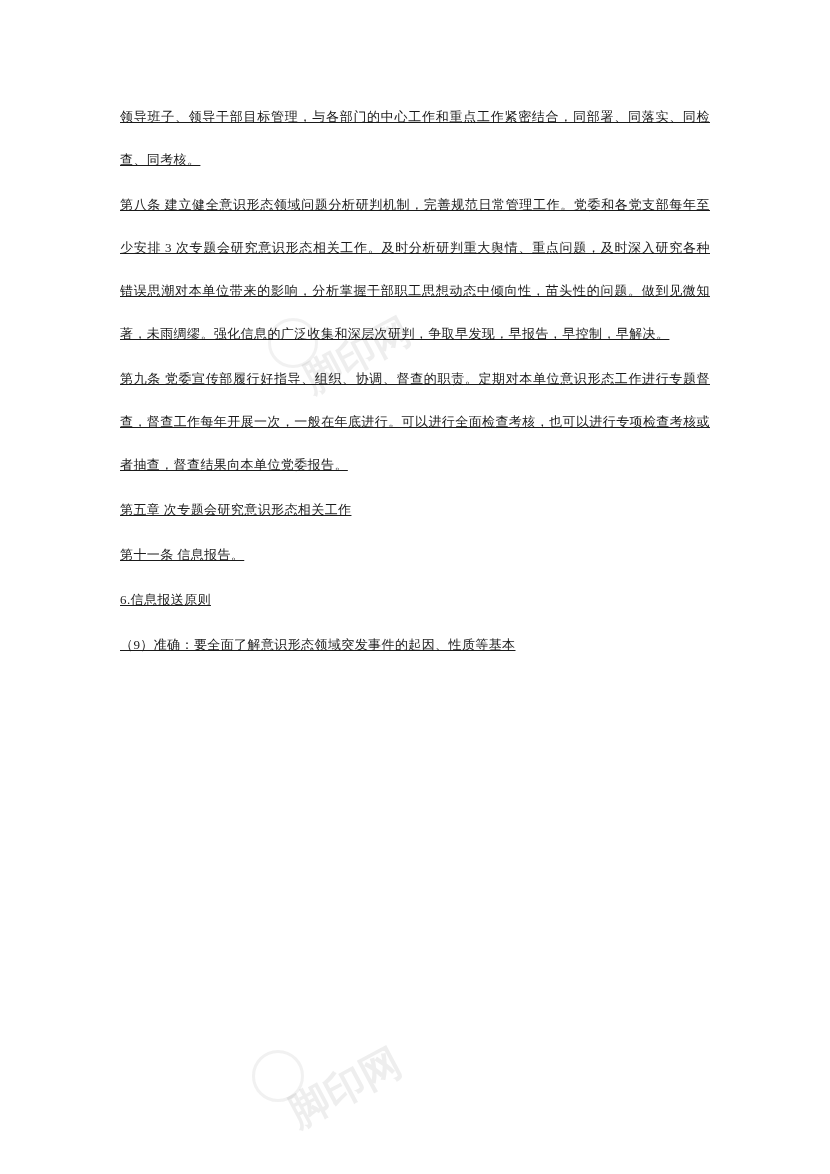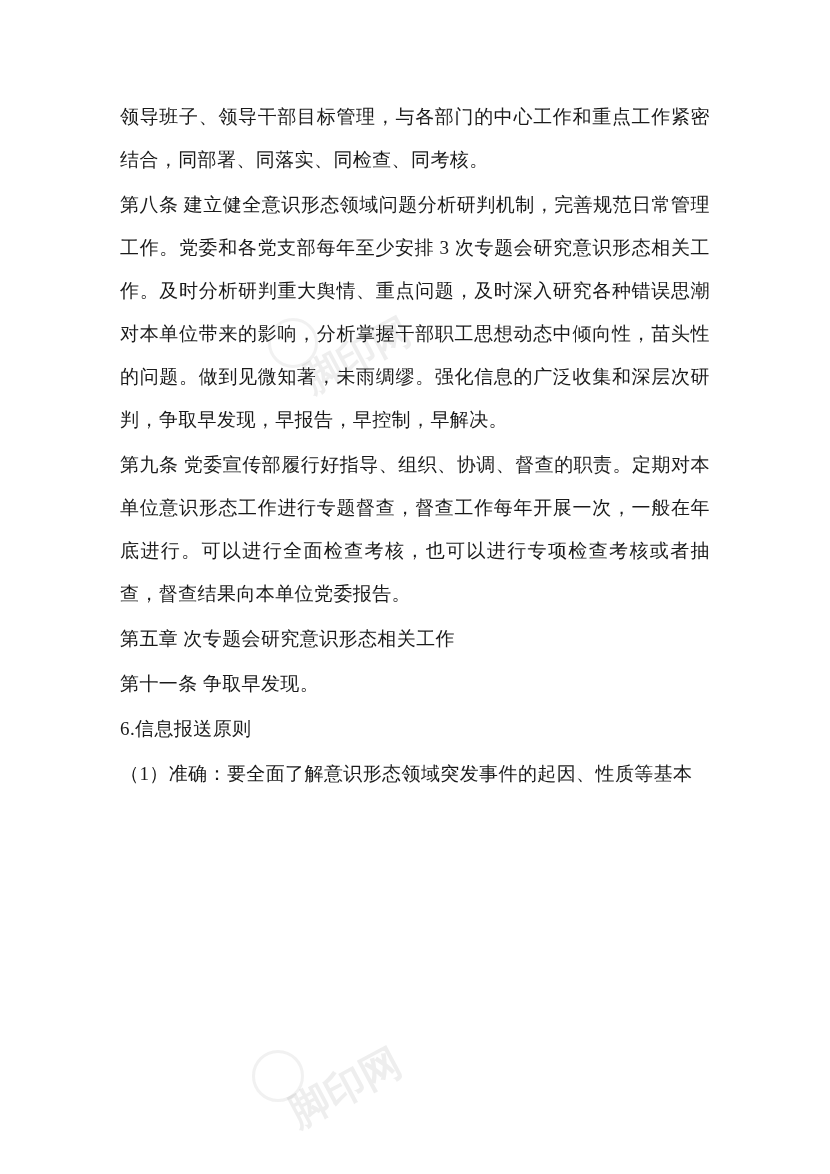--- a/index.html
+++ b/index.html
@@ -22,26 +22,27 @@
     background: #ffffff;
     box-sizing: border-box;
     padding: 95px 120px 40px 120px;
   }
   .doc-body {
     position: relative;
     z-index: 2;
   }
   p.para {
     margin: 0 0 2px 0;
-    font-size: 19px;
+    font-size: 13px;
     line-height: 43px;
     text-align: justify;
     text-justify: inter-ideograph;
     letter-spacing: 0.4px;
     color: #1a1a1a;
+    text-decoration: underline;
   }
   p.para.indent-none {
     text-indent: 0;
   }
   .watermark {
     position: absolute;
     z-index: 1;
     color: rgba(120, 120, 120, 0.13);
     font-family: "Liberation Sans", sans-serif;
     font-weight: bold;
@@ -89,18 +90,18 @@
   <div class="watermark wm-1">脚印网</div>
   <div class="wm-ring wm-ring-1"></div>
   <div class="watermark wm-2">脚印网</div>
   <div class="wm-ring wm-ring-2"></div>
 
   <div class="doc-body">
     <p class="para indent-none">领导班子、领导干部目标管理，与各部门的中心工作和重点工作紧密结合，同部署、同落实、同检查、同考核。</p>
     <p class="para indent-none">第八条 建立健全意识形态领域问题分析研判机制，完善规范日常管理工作。党委和各党支部每年至少安排 3 次专题会研究意识形态相关工作。及时分析研判重大舆情、重点问题，及时深入研究各种错误思潮对本单位带来的影响，分析掌握干部职工思想动态中倾向性，苗头性的问题。做到见微知著，未雨绸缪。强化信息的广泛收集和深层次研判，争取早发现，早报告，早控制，早解决。</p>
     <p class="para indent-none">第九条 党委宣传部履行好指导、组织、协调、督查的职责。定期对本单位意识形态工作进行专题督查，督查工作每年开展一次，一般在年底进行。可以进行全面检查考核，也可以进行专项检查考核或者抽查，督查结果向本单位党委报告。</p>
     <p class="para indent-none">第五章 次专题会研究意识形态相关工作</p>
-    <p class="para indent-none">第十一条 争取早发现。</p>
+    <p class="para indent-none">第十一条 信息报告。</p>
     <p class="para indent-none">6.信息报送原则</p>
-    <p class="para indent-none">（1）准确：要全面了解意识形态领域突发事件的起因、性质等基本</p>
+    <p class="para indent-none">（9）准确：要全面了解意识形态领域突发事件的起因、性质等基本</p>
   </div>
 
 </div>
 
 </body></html>

